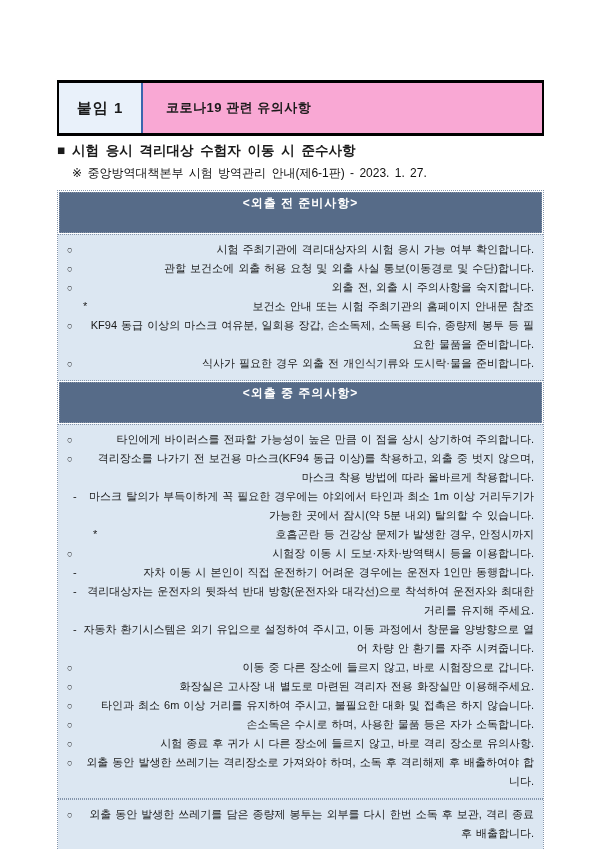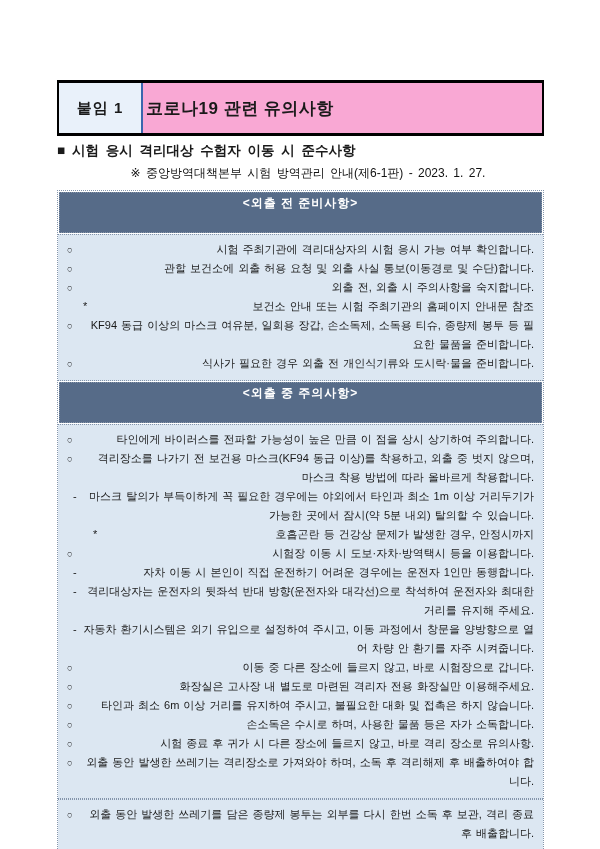--- a/index.html
+++ b/index.html
@@ -16,25 +16,25 @@
     font-family:"Liberation Sans","DejaVu Sans",sans-serif;
     color:#1a1a1a;overflow:hidden;
   }
   .content{position:absolute;left:57px;top:80px;width:487px;}
 
   .title-box{display:flex;align-items:stretch;height:56px;
     border:2px solid #000;border-top-width:3px;border-bottom-width:3px;background:#f9a8d4;}
   .badge{width:84px;background:var(--badge-bg);border-right:2px solid var(--divider);
     display:flex;align-items:center;justify-content:center;
     font-size:15px;font-weight:bold;letter-spacing:1px;}
-  .title{flex:1;display:flex;align-items:center;padding-left:3px;
-    font-size:17px;font-weight:bold;letter-spacing:.5px;}
+  .title{flex:1;display:flex;align-items:center;padding-left:23px;
+    font-size:13px;font-weight:bold;letter-spacing:.5px;}
 
   .heading{margin-top:6px;font-size:13.5px;font-weight:bold;word-spacing:3px;}
-  .subnote{margin-top:5px;padding-left:15px;font-size:12px;word-spacing:2px;color:#111;text-align:center;}
+  .subnote{margin-top:5px;padding-left:15px;font-size:12px;word-spacing:2px;color:#111;}
 
   .doc-table{margin-top:8px;border:1px dotted var(--dot);background:#fff;}
   .sec-header{margin:1px;padding:2px 0 20px;background:var(--header-bg);color:#fff;
     text-align:center;font-size:12px;font-weight:bold;letter-spacing:1px;
     border:1px dotted var(--dot);}
   .sec-content{background:var(--content-bg);padding:5px 9px 7px;
     border-top:1px dotted var(--dot);border-bottom:1px dotted var(--dot);}
   .sec:last-child .sec-content{border-bottom:none;}
 
   .item{display:flex;font-size:11px;line-height:19px;word-spacing:1px;}

